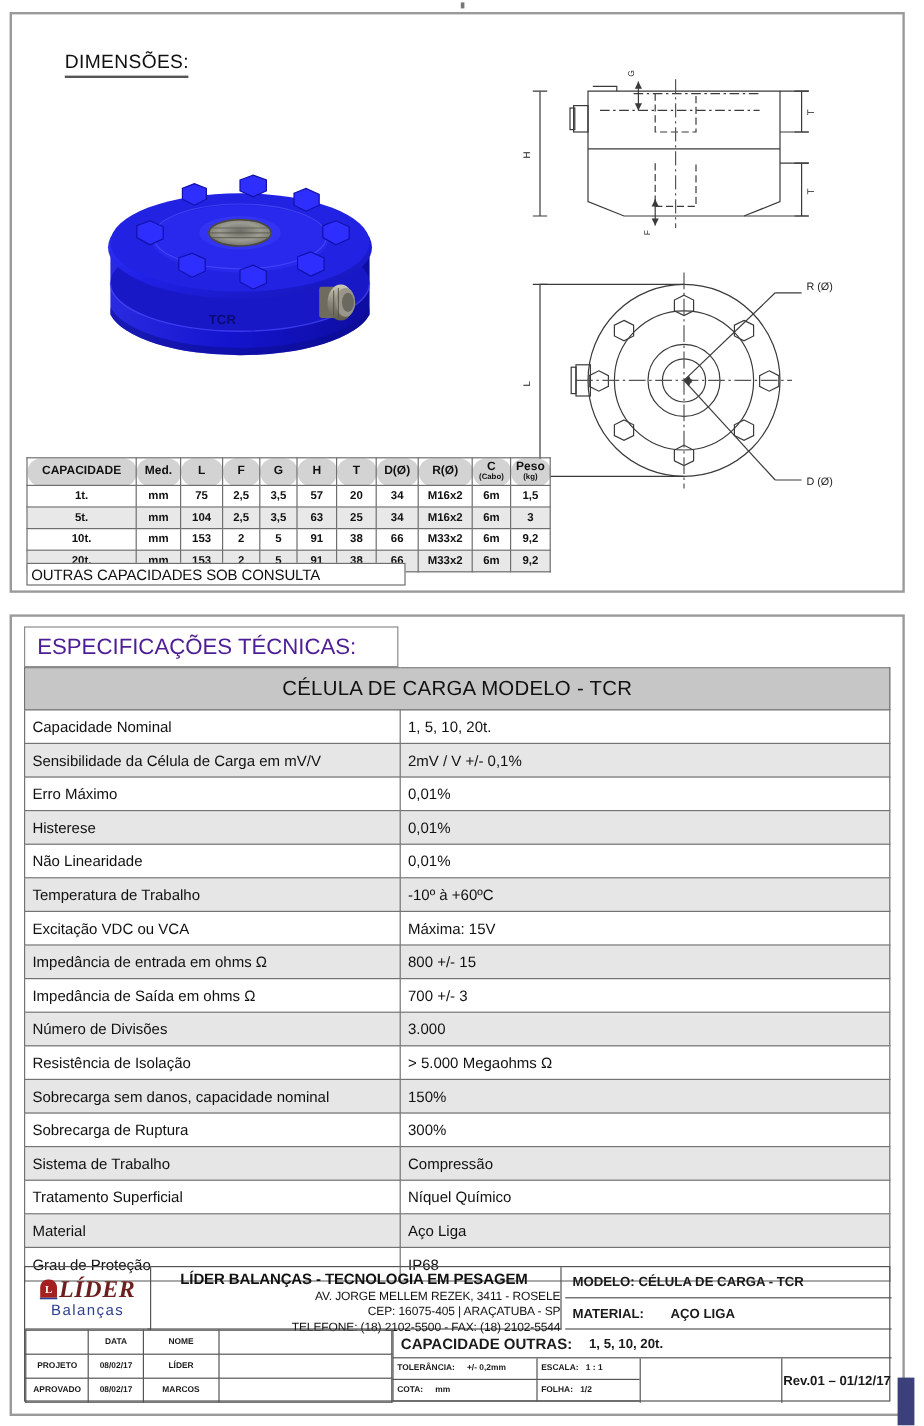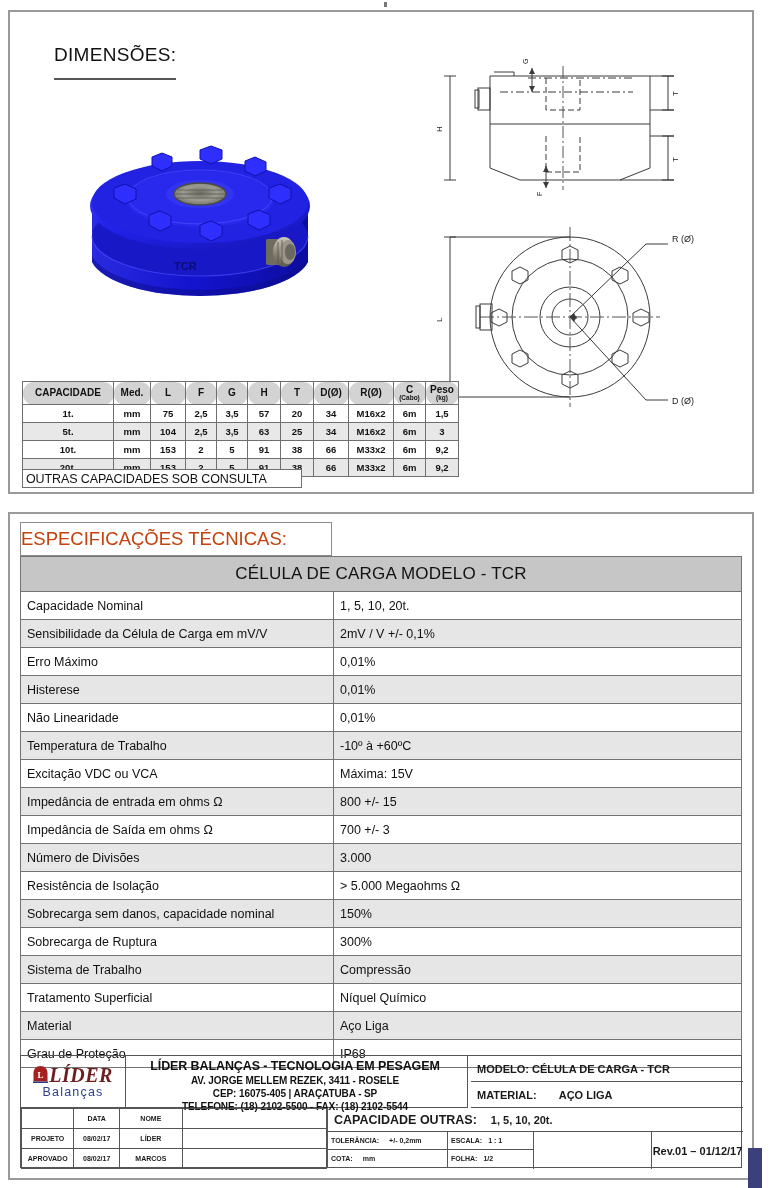--- a/index.html
+++ b/index.html
@@ -11,22 +11,22 @@
   }
   .page{position:absolute;inset:0;background:#fff;}
 
   
   .panel-top{
     position:absolute;left:8px;top:10px;width:746px;height:484px;
     border:2px solid #9a9a9a;background:#fff;box-sizing:border-box;
   }
   .dim-title{
     position:absolute;left:44px;top:32px;
-    font-size:19px;letter-spacing:.3px;color:#111;
-    border-bottom:2px solid #555;padding-bottom:12px;
+    font-size:16px;letter-spacing:.3px;color:#111;
+    border-bottom:2px solid #555;padding-bottom:1px;
   }
 
   
   .photo{position:absolute;left:60px;top:72px;width:260px;height:260px;}
   .photo svg{display:block;}
 
   
   .cad-side{position:absolute;left:418px;top:36px;width:330px;height:150px;}
   .cad-plan{position:absolute;left:418px;top:200px;width:330px;height:215px;}
   .cad-side svg,.cad-plan svg{display:block;}
@@ -49,36 +49,36 @@
   .c-l{width:30px;}
   .c-f{width:26px;}
   .c-g{width:26px;}
   .c-h{width:28px;}
   .c-t{width:28px;}
   .c-d{width:30px;}
   .c-r{width:40px;}
   .c-c{width:27px;}
   .c-p{width:28px;}
   .note-row{
-    position:absolute;left:12px;top:457px;width:280px;height:19px;
+    position:absolute;left:12px;top:457px;width:316px;height:19px;
     border:1px solid #6f6f6f;box-sizing:border-box;background:#fff;
     font-size:12.5px;display:flex;align-items:center;padding-left:3px;
     letter-spacing:-.1px;color:#111;
   }
 
   
   .panel-spec{
     position:absolute;left:8px;top:512px;width:746px;height:668px;
     border:2px solid #9a9a9a;background:#fff;box-sizing:border-box;
   }
   .spec-head{
     position:absolute;left:10px;top:8px;width:312px;height:34px;
     border:1px solid #8c8c8c;background:#fff;box-sizing:border-box;
-    display:flex;align-items:center;
-    font-size:18.5px;color:#c2410c;
+    display:flex;align-items:center;padding-left:10px;
+    font-size:18.5px;color:#4c1d95;
   }
   .spectable{
     position:absolute;left:10px;top:42px;width:722px;
     border-collapse:collapse;font-size:12.5px;color:#111;
   }
   .spectable td{
     border:1px solid #737373;padding:2px 6px;height:23px;vertical-align:middle;
   }
   .spectable .banner{
     background:#c6c6c6;text-align:center;font-size:17px;height:30px;
@@ -107,21 +107,21 @@
   .logo-bal{
     font-size:12.5px;color:#2b3f8f;letter-spacing:1.2px;margin-top:1px;
   }
   .tb-company{
     position:absolute;left:102px;top:0;width:345px;height:52px;
     border-right:1px solid #555;border-bottom:1px solid #555;
     box-sizing:border-box;text-align:center;padding-top:3px;color:#111;
   }
   .tb-company .l1{font-size:12.5px;font-weight:bold;letter-spacing:-.1px;}
   .tb-company .l2,.tb-company .l3,.tb-company .l4{
-    font-size:10px;font-weight:bold;letter-spacing:-.1px;margin-top:2px;
+    font-size:10px;font-weight:normal;letter-spacing:-.1px;margin-top:2px;text-align:right;
   }
   .tb-modelo{
     position:absolute;left:450px;top:0;width:272px;height:26px;
     border-bottom:1px solid #555;box-sizing:border-box;
     display:flex;align-items:center;padding-left:6px;font-size:11px;font-weight:bold;
   }
   .tb-material{
     position:absolute;left:450px;top:26px;width:272px;height:26px;
     border-bottom:1px solid #555;box-sizing:border-box;
     display:flex;align-items:center;padding-left:6px;font-size:11px;font-weight:bold;gap:22px;

